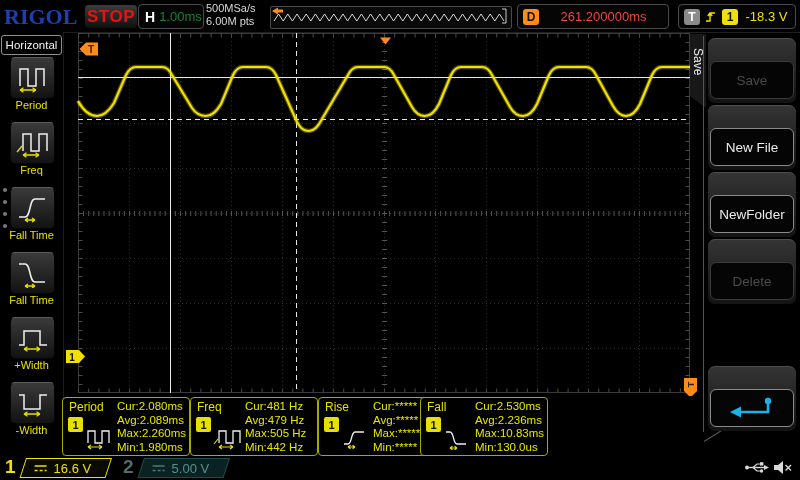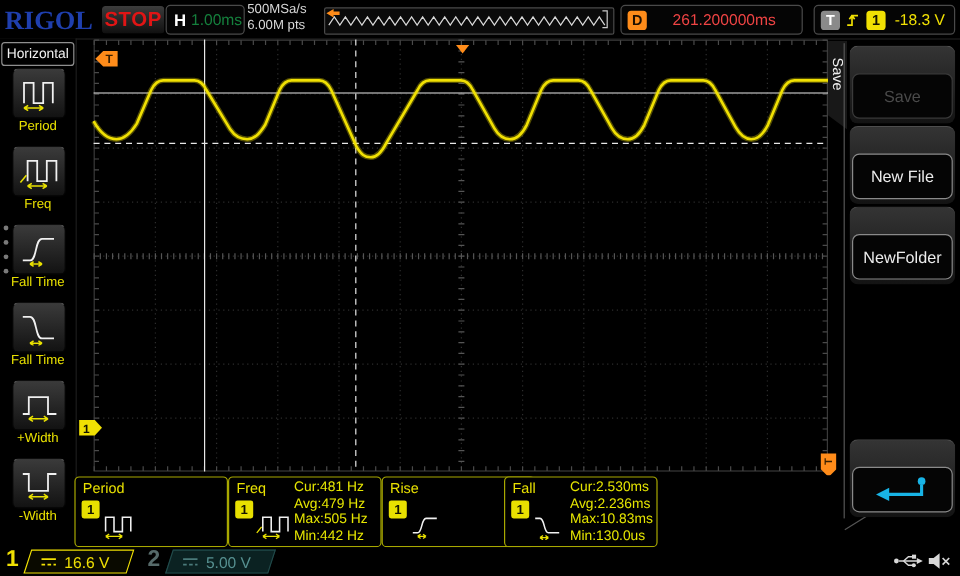--- a/index.html
+++ b/index.html
@@ -247,37 +247,48 @@
   <div class="menu-slot abs" style="top:172px">
     <div class="menu-inner">
         <span>NewFolder</span>
       </div>
   </div>
   <div class="menu-slot abs" style="top:105px">
     <div class="menu-inner">
         <span>New File</span>
       </div>
   </div>
+  <div class="menu-slot abs disabled" style="top:239px">
+    <div class="menu-inner">
+        <span>Delete</span>
+      </div>
+  </div>
   <div class="menu-slot abs" style="top:366px">
     <div class="menu-inner">
       <svg width="56" height="26" viewBox="0 0 56 26">
         <circle cx="44" cy="6" r="3.2" fill="#18b4e6"></circle>
         <path d="M44,9 V17 H16" stroke="#18b4e6" stroke-width="2.6" fill="none"></path>
         <polygon points="17,11.5 17,22.5 6,17" fill="#18b4e6"></polygon>
       </svg>
     </div>
   </div>
 
   <div class="meas-box abs" style="left:62px">
     <span class="meas-title">Period</span>
     <span class="meas-badge">1</span>
     <svg class="meas-icon" width="30" height="24" viewBox="0 0 30 24">
       <path d="M3,17 V5 H10 V17 H17 V5 H24 V17" stroke="#f0f0f0" stroke-width="1.3" fill="none"></path>
       <path d="M3,21 H17 M3,21 l3,-2 M3,21 l3,2 M17,21 l-3,-2 M17,21 l-3,2" stroke="#e8e000" stroke-width="1.1" fill="none"></path>
     </svg>
+    <div class="meas-rows">
+      <div><span>Cur:</span><span>2.080ms</span></div>
+      <div><span>Avg:</span><span>2.089ms</span></div>
+      <div><span>Max:</span><span>2.260ms</span></div>
+      <div><span>Min:</span><span>1.980ms</span></div>
+    </div>
   </div>
 
   <div class="meas-box abs" style="left:190px">
     <span class="meas-title">Freq</span>
     <span class="meas-badge">1</span>
     <svg class="meas-icon" width="30" height="24" viewBox="0 0 30 24">
       <path d="M6,17 V5 H13 V17 H20 V5 H27 V17" stroke="#f0f0f0" stroke-width="1.3" fill="none"></path>
       <path d="M1,18 l4,-5" stroke="#e8e000" stroke-width="1.1" fill="none"></path>
       <path d="M6,21 H20 M6,21 l3,-2 M6,21 l3,2 M20,21 l-3,-2 M20,21 l-3,2" stroke="#e8e000" stroke-width="1.1" fill="none"></path>
     </svg>
@@ -289,20 +300,26 @@
     </div>
   </div>
 
   <div class="meas-box abs" style="left:318px">
     <span class="meas-title">Rise</span>
     <span class="meas-badge">1</span>
     <svg class="meas-icon" width="30" height="24" viewBox="0 0 30 24">
       <path d="M3,18 h4 c4,0 3,-12 7,-12 h9" stroke="#f0f0f0" stroke-width="1.3" fill="none"></path>
       <path d="M7,21 h7 M7,21 l2.5,-1.8 M7,21 l2.5,1.8 M14,21 l-2.5,-1.8 M14,21 l-2.5,1.8" stroke="#e8e000" stroke-width="1.1" fill="none"></path>
     </svg>
+    <div class="meas-rows">
+      <div><span>Cur:</span><span>*****</span></div>
+      <div><span>Avg:</span><span>*****</span></div>
+      <div><span>Max:</span><span>*****</span></div>
+      <div><span>Min:</span><span>*****</span></div>
+    </div>
   </div>
 
   <div class="meas-box abs" style="left:420px">
     <span class="meas-title">Fall</span>
     <span class="meas-badge">1</span>
     <svg class="meas-icon" width="30" height="24" viewBox="0 0 30 24">
       <path d="M3,6 h4 c4,0 3,12 7,12 h9" stroke="#f0f0f0" stroke-width="1.3" fill="none"></path>
       <path d="M7,22 h7 M7,22 l2.5,-1.8 M7,22 l2.5,1.8 M14,22 l-2.5,-1.8 M14,22 l-2.5,1.8" stroke="#e8e000" stroke-width="1.1" fill="none"></path>
     </svg>
     <div class="meas-rows">

